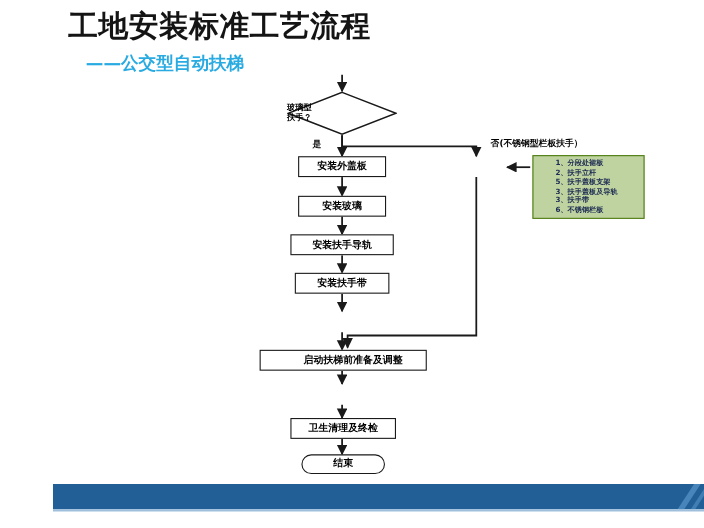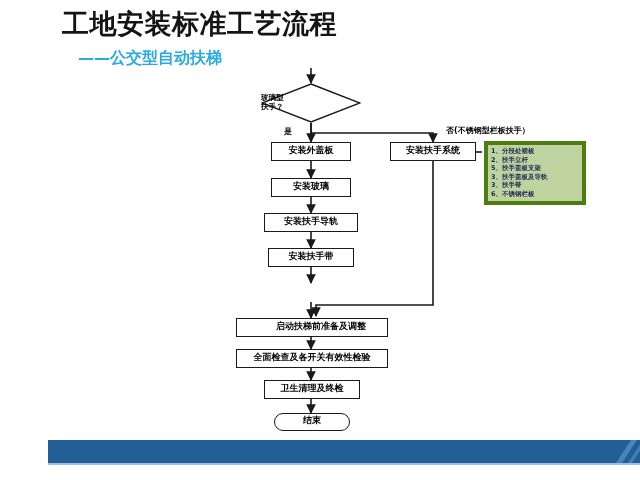--- a/index.html
+++ b/index.html
@@ -58,21 +58,21 @@
     position: absolute;
     box-sizing: border-box;
     background: #ffffff;
     border: 1px solid #1a1a1a;
     color: #000000;
     font-weight: bold;
     display: flex;
     align-items: center;
     justify-content: center;
     text-align: center;
-    font-family: Liberation Mono, monospace;
+    font-family: Liberation Serif, serif;
     line-height: 1.1;
     white-space: nowrap;
   }
   .node.process { font-size: 9px; }
   .node.terminator {
     border-radius: 40px;
     font-size: 9px;
   }
   .diamond-wrap {
     position: absolute;
@@ -104,22 +104,22 @@
   }
 
   
   #note {
     position: absolute;
     left: 436px;
     top: 141px;
     width: 102px;
     box-sizing: border-box;
     background: #BFD3A0;
-    border: 4px solid #4d7c0f;
-    padding: 2px 3px 3px 3px;
+    border: 1px solid #4d7c0f;
+    padding: 2px 3px 3px 20px;
   }
   #note ol {
     margin: 0;
     padding: 0;
     list-style: none;
   }
   #note li {
     font-size: 6.5px;
     line-height: 1.32;
     color: #1b2a52;
@@ -216,24 +216,22 @@
   </div>
 
   <div class="edge-label" style="left:236px; top:126px;">是</div>
   <div class="edge-label" style="left:398px; top:125px;">否(不锈钢型栏板扶手）</div>
 
   <div class="node process" style="left:223px; top:142px; width:80px; height:19px;">安装外盖板</div>
   <div class="node process" style="left:223px; top:178px; width:80px; height:19px;">安装玻璃</div>
   <div class="node process" style="left:216px; top:213px; width:94px; height:19px;">安装扶手导轨</div>
   <div class="node process" style="left:220px; top:248px; width:86px; height:19px;">安装扶手带</div>
 
-  <div class="node process" style="left:342px; top:142px; width:86px; height:19px;">安装扶手系统</div>
 
   <div class="node process" style="left:188px; top:318px; width:152px; height:19px;padding-left:18px;">启动扶梯前准备及调整</div>
-  <div class="node process" style="left:188px; top:349px; width:152px; height:19px;">全面检查及各开关有效性检验</div>
   <div class="node process" style="left:216px; top:380px; width:96px; height:19px;">卫生清理及终检</div>
 
   <div class="node terminator" style="left:226px; top:413px; width:76px; height:18px;">结束</div>
 
   <div id="note">
     <ol>
       <li>1、分段处裙板</li>
       <li>2、扶手立杆</li>
       <li>5、扶手盖板支架</li>
       <li>3、扶手盖板及导轨</li>

